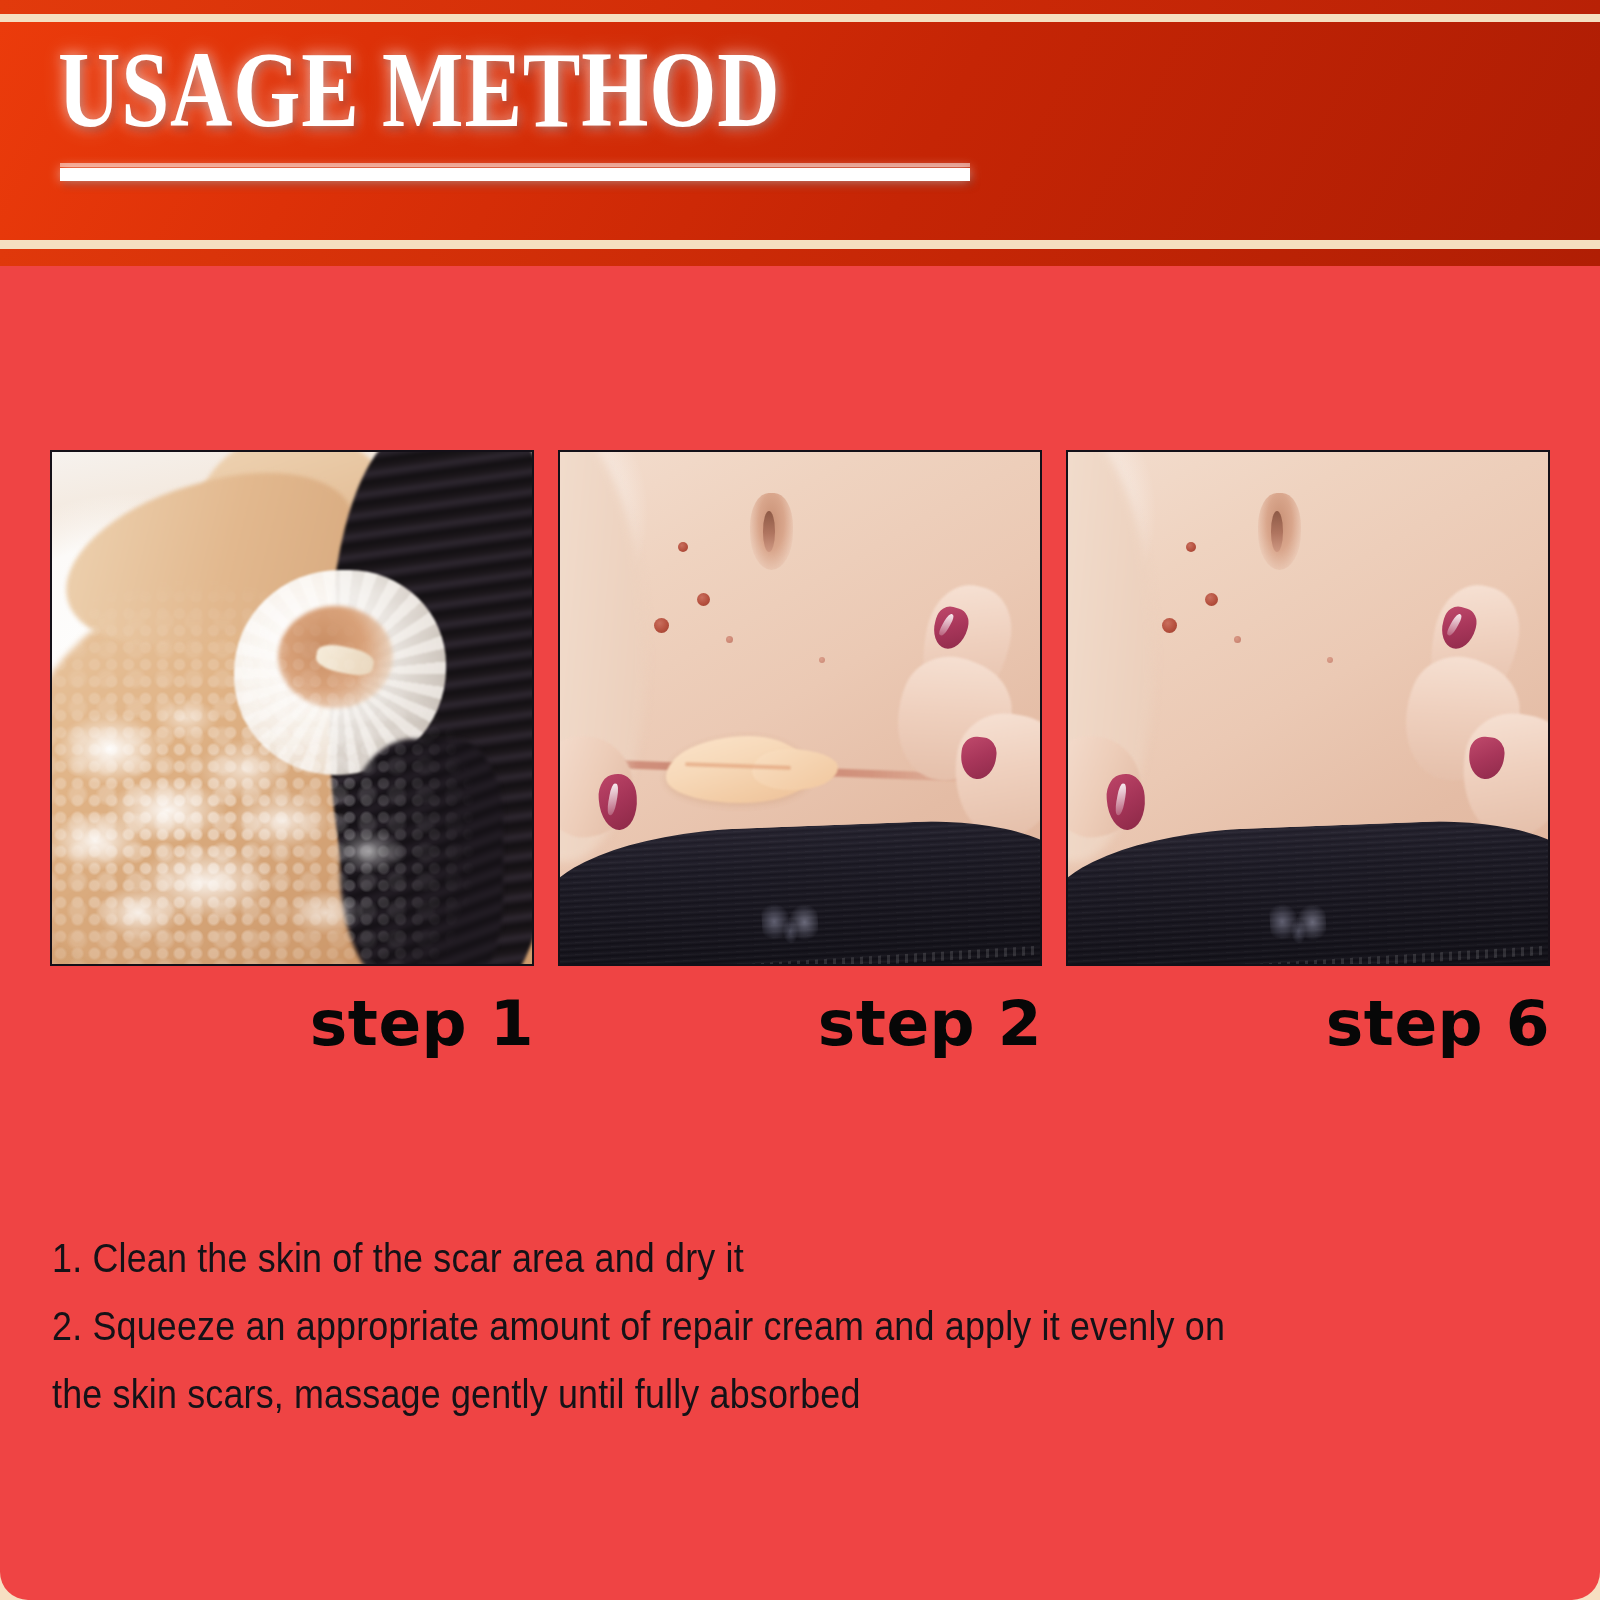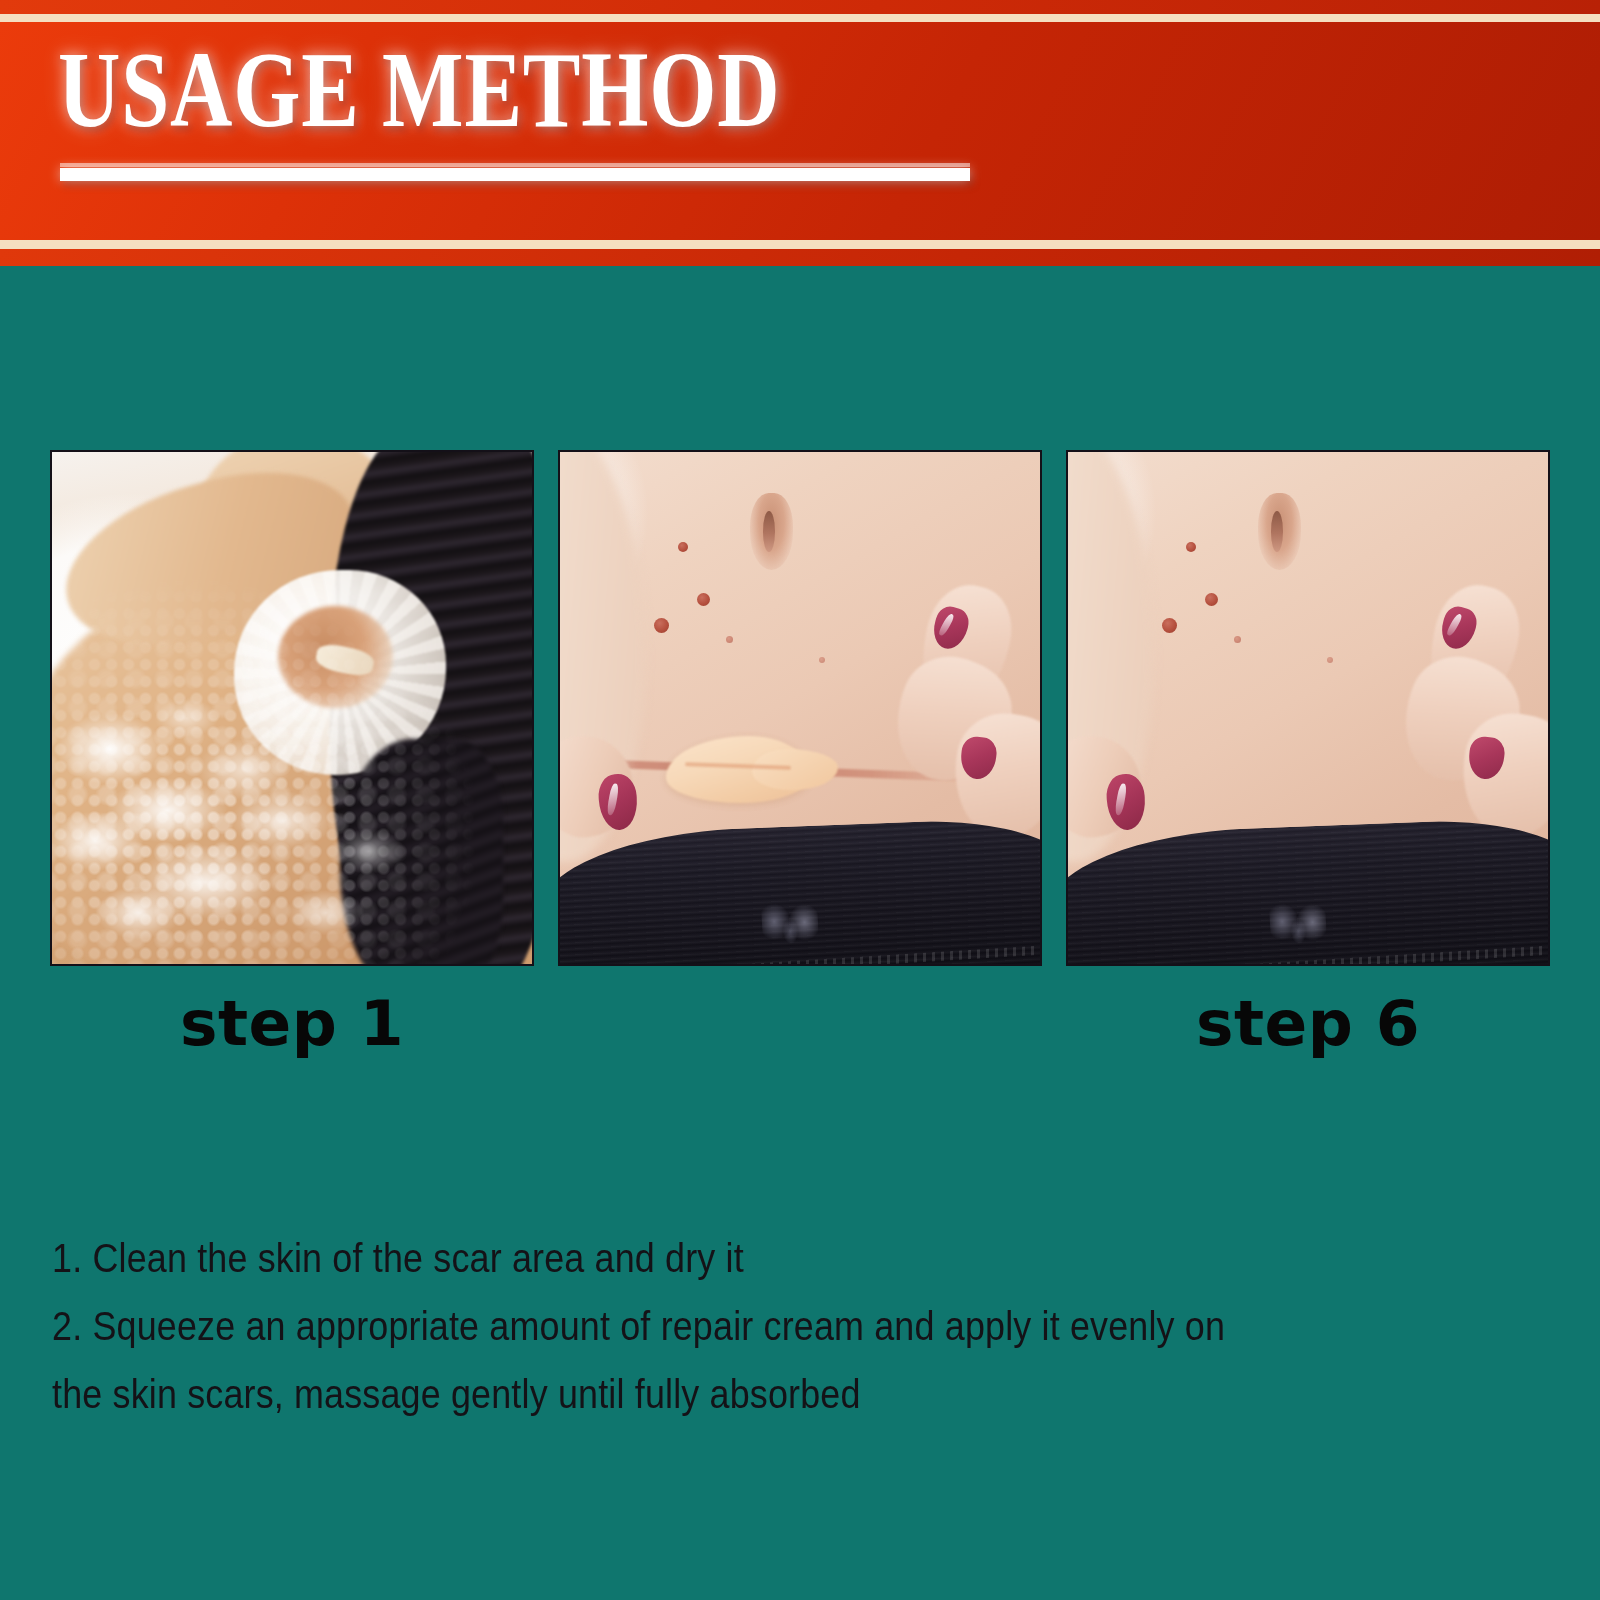--- a/index.html
+++ b/index.html
@@ -11,21 +11,22 @@
     height: 1600px;
     background: #F7DFC2;
     font-family: "Liberation Sans", sans-serif;
     overflow: hidden;
   }
 
   .page {
     position: relative;
     width: 1600px;
     height: 1600px;
-    background: #0f766e;
+    background: #ef4444;
+    border-radius: 28px;
   }
 
   
   .header {
     position: absolute;
     left: 0;
     top: 0;
     width: 1600px;
     height: 266px;
   }
@@ -112,21 +113,21 @@
     position: relative;
     width: 484px;
     height: 516px;
     border: 2px solid #141018;
     box-sizing: border-box;
     overflow: hidden;
     background: #FFFFFF;
   }
   .step-caption {
     margin-top: 26px;
-    text-align: center;
+    text-align: right;
     font-family: "DejaVu Sans", "Liberation Sans", sans-serif;
     font-weight: 700;
     font-size: 63px;
     line-height: 1.0;
     color: #070707;
     letter-spacing: 0.5px;
   }
 
   
   .ph1-bg {
@@ -473,20 +474,21 @@
           <div class="nail nail-1">
             <div class="nail-gloss"></div>
           </div>
           <div class="nail nail-3"></div>
         </div>
         <div class="belly-waistband">
           <div class="belly-waistband-seam"></div>
         </div>
         <div class="belly-bow"></div>
       </div>
+      <div class="step-caption">step 2</div>
     </div>
 
     <div class="step">
       <div class="step-photo">
         <div class="belly-bg"></div>
         <div class="belly-hip-l"></div>
         <div class="belly-navel"></div>
         <div class="belly-navel-slit"></div>
         <div class="mole mole-a"></div>
         <div class="mole mole-b"></div>

